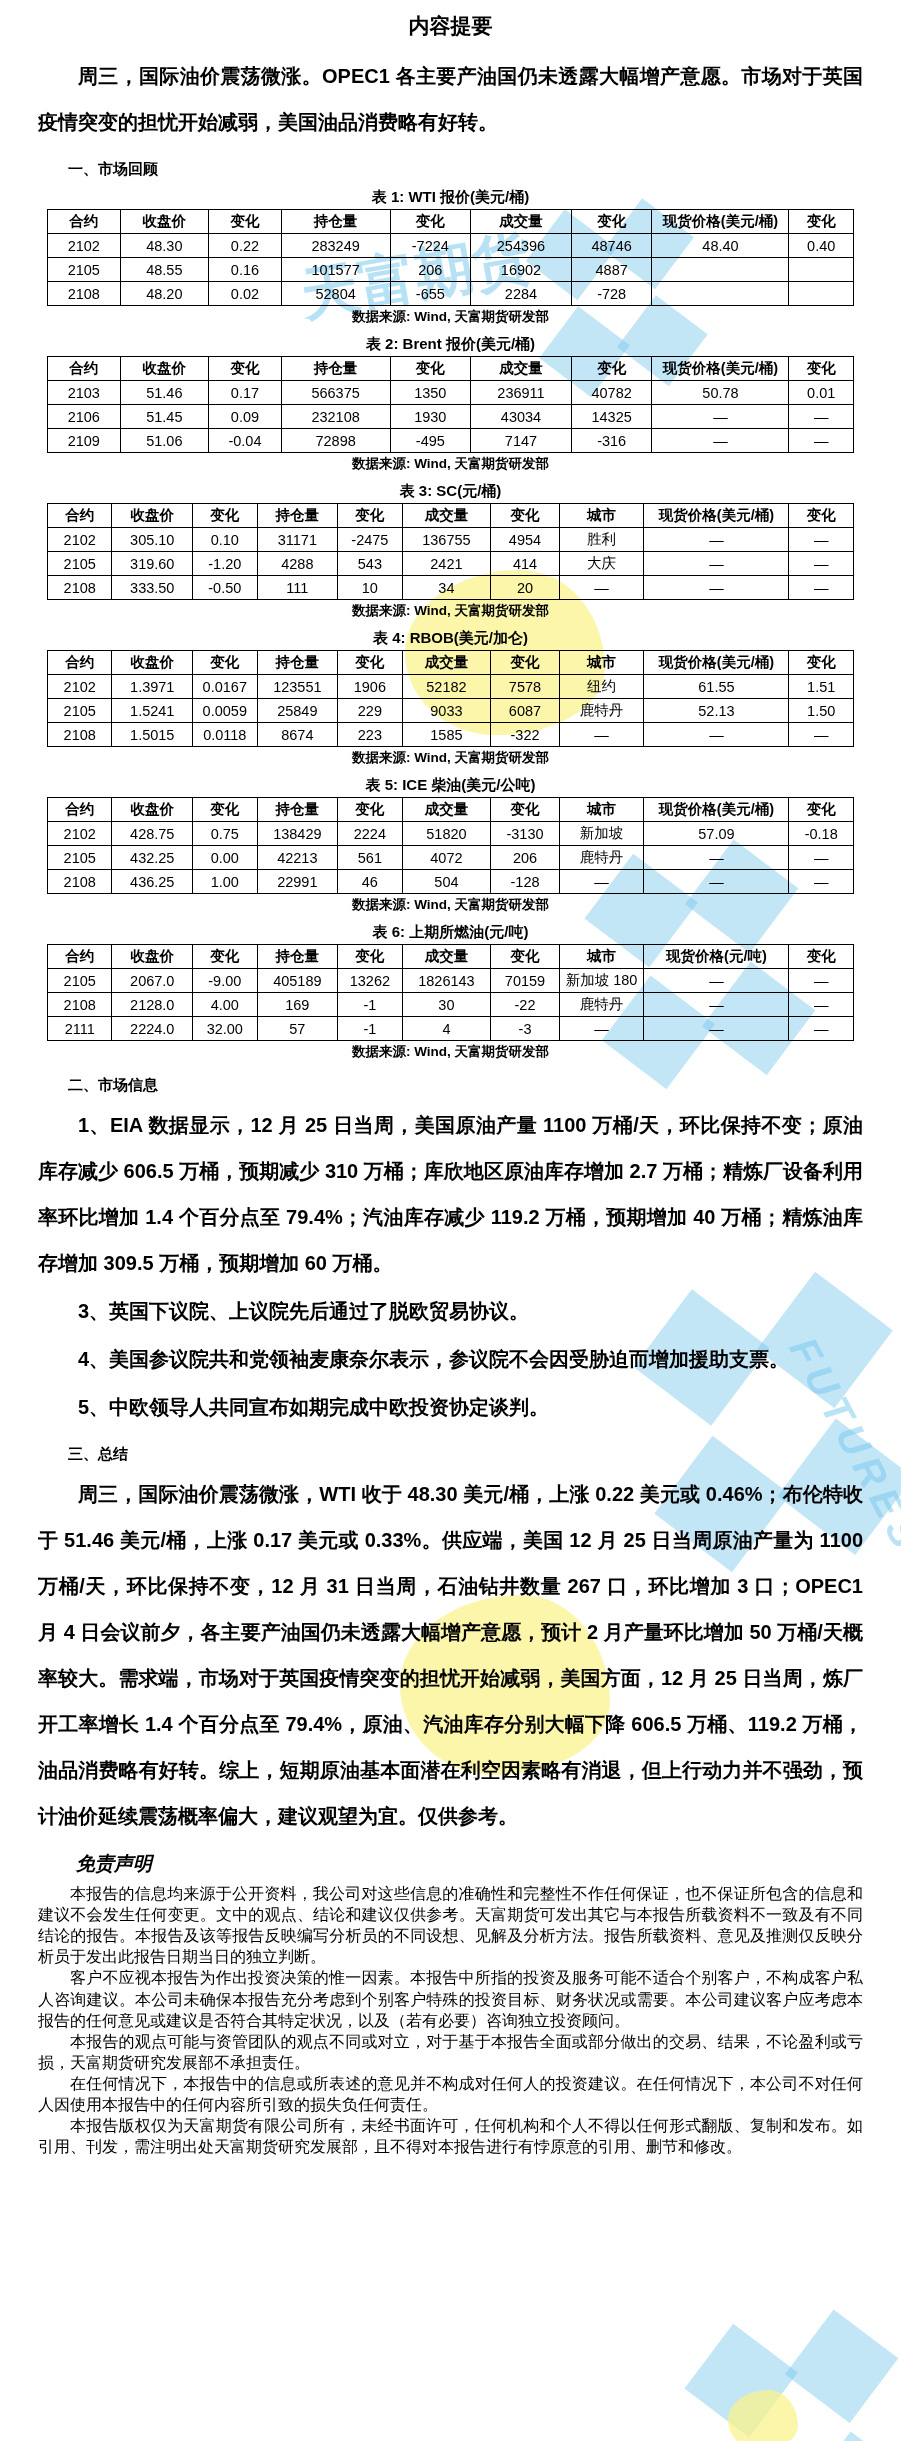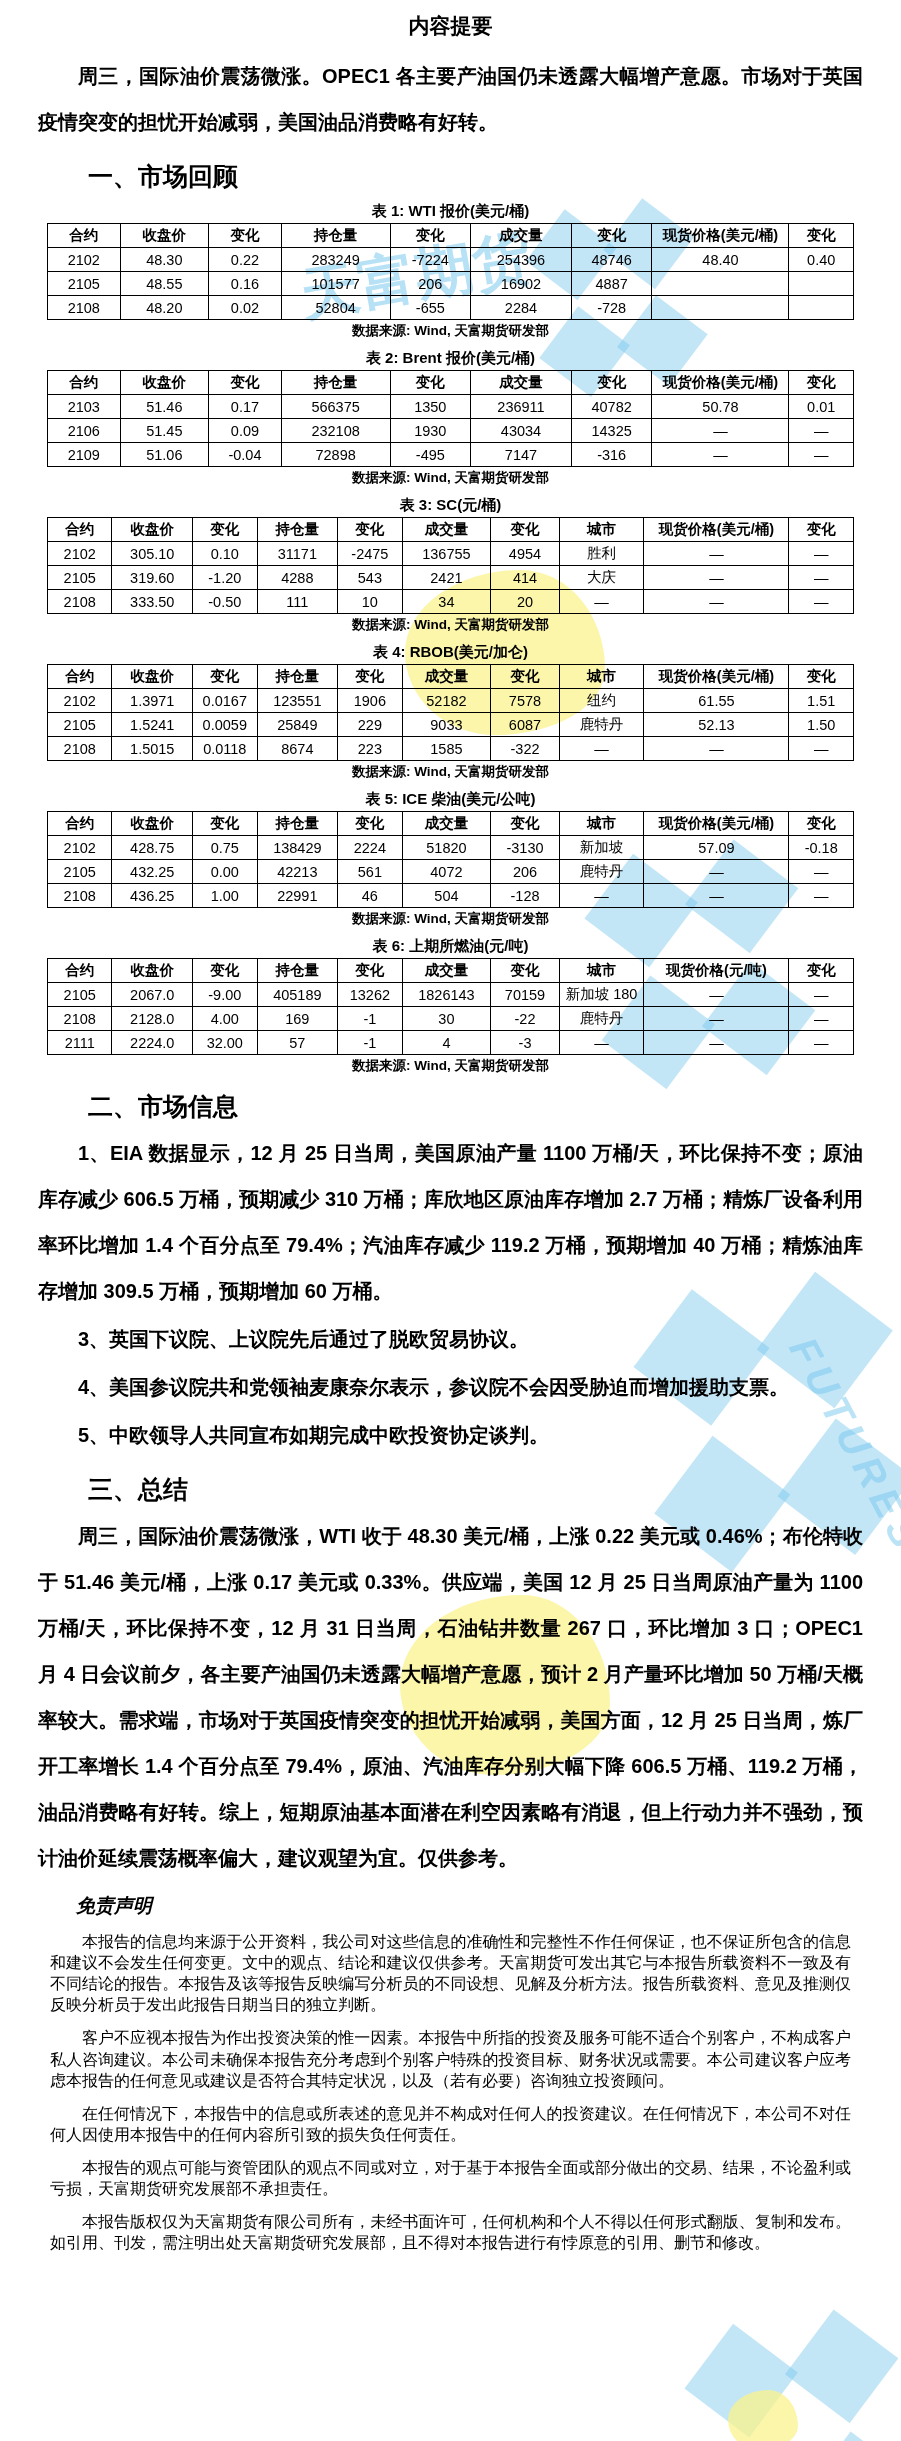--- a/index.html
+++ b/index.html
@@ -12,33 +12,33 @@
   .wm{position:absolute;z-index:0;pointer-events:none;}
   .wm-d{color:rgba(112,196,236,0.42);font-weight:bold;line-height:.82;letter-spacing:-14px;white-space:pre;}
   .wm-d::before{content:"◆◆\A ◆◆";}
   .wm-cjk{color:rgba(112,196,236,0.50);font-weight:bold;}
   .wm-latin{color:rgba(112,196,236,0.48);font-weight:bold;font-style:italic;letter-spacing:7px;}
   .wm-yellow{background:rgba(250,243,140,0.75);border-radius:58% 42% 55% 45% / 50% 60% 40% 50%;}
   
   .content{position:relative;z-index:2;padding:6px 38px 0 38px;}
   .title{text-align:center;font-size:21px;font-weight:bold;margin:6px 0 13px;}
   .para{font-size:20px;line-height:2.3;text-align:justify;text-indent:2em;margin:0 0 4px;font-weight:bold;}
-  .sec-h{font-size:25px;font-weight:bold;margin:15px 0 7px;padding-left:2em;}
+  .sec-h{font-size:15px;font-weight:bold;margin:15px 0 7px;padding-left:2em;}
   .tblock{margin:9px;}
   .tcaption{text-align:center;font-size:15px;font-weight:bold;margin:7px 0 2px;}
   table{width:100%;border-collapse:collapse;table-layout:fixed;background:transparent;}
   th,td{border:1px solid #000;text-align:center;padding:2px 1px;font-size:14.5px;height:19px;
         overflow:hidden;white-space:nowrap;}
   th{font-weight:bold;}
   .tsource{text-align:center;font-size:13.5px;font-weight:bold;margin:2px 0 5px;}
   .info-item{font-size:20px;line-height:2.3;text-align:justify;text-indent:2em;margin:0 0 2px;font-weight:bold;}
   .disc-h{font-size:19px;font-weight:bold;font-style:italic;margin:12px 0 6px;padding-left:2em;
           font-family:"Liberation Serif","DejaVu Serif",serif;}
   .disc-p{font-family:"Liberation Serif","DejaVu Serif",serif;font-size:16px;line-height:1.32;
-          text-align:justify;text-indent:2em;margin:12px;}
+          text-align:justify;text-indent:2em;margin:0;}
 </style>
 </head>
 <body>
 
 <div class="wm wm-cjk" style="top:238px;left:300px;font-size:58px;transform:rotate(-10deg);">天富期货</div>
 <div class="wm wm-d" style="top:190px;left:530px;font-size:120px;transform:rotate(-8deg);"></div>
 <div class="wm wm-yellow" style="top:570px;left:405px;width:200px;height:165px;"></div>
 <div class="wm wm-d" style="top:830px;left:590px;font-size:150px;transform:rotate(-8deg);"></div>
 <div class="wm wm-d" style="top:1260px;left:640px;font-size:180px;transform:rotate(-8deg);"></div>
 <div class="wm wm-latin" style="top:1330px;left:820px;font-size:40px;transform:rotate(62deg);transform-origin:left top;">FUTURES</div>
@@ -478,17 +478,17 @@
   <p class="info-item">5、中欧领导人共同宣布如期完成中欧投资协定谈判。</p>
 
   <h2 class="sec-h">三、总结</h2>
 
   <p class="para">周三，国际油价震荡微涨，WTI 收于 48.30 美元/桶，上涨 0.22 美元或 0.46%；布伦特收于 51.46 美元/桶，上涨 0.17 美元或 0.33%。供应端，美国 12 月 25 日当周原油产量为 1100 万桶/天，环比保持不变，12 月 31 日当周，石油钻井数量 267 口，环比增加 3 口；OPEC1 月 4 日会议前夕，各主要产油国仍未透露大幅增产意愿，预计 2 月产量环比增加 50 万桶/天概率较大。需求端，市场对于英国疫情突变的担忧开始减弱，美国方面，12 月 25 日当周，炼厂开工率增长 1.4 个百分点至 79.4%，原油、汽油库存分别大幅下降 606.5 万桶、119.2 万桶，油品消费略有好转。综上，短期原油基本面潜在利空因素略有消退，但上行动力并不强劲，预计油价延续震荡概率偏大，建议观望为宜。仅供参考。</p>
 
   <h3 class="disc-h">免责声明</h3>
 
   <p class="disc-p">本报告的信息均来源于公开资料，我公司对这些信息的准确性和完整性不作任何保证，也不保证所包含的信息和建议不会发生任何变更。文中的观点、结论和建议仅供参考。天富期货可发出其它与本报告所载资料不一致及有不同结论的报告。本报告及该等报告反映编写分析员的不同设想、见解及分析方法。报告所载资料、意见及推测仅反映分析员于发出此报告日期当日的独立判断。</p>
   <p class="disc-p">客户不应视本报告为作出投资决策的惟一因素。本报告中所指的投资及服务可能不适合个别客户，不构成客户私人咨询建议。本公司未确保本报告充分考虑到个别客户特殊的投资目标、财务状况或需要。本公司建议客户应考虑本报告的任何意见或建议是否符合其特定状况，以及（若有必要）咨询独立投资顾问。</p>
+  <p class="disc-p">本报告的观点可能与资管团队的观点不同或对立，对于基于本报告全面或部分做出的交易、结果，不论盈利或亏损，天富期货研究发展部不承担责任。</p>
   <p class="disc-p">在任何情况下，本报告中的信息或所表述的意见并不构成对任何人的投资建议。在任何情况下，本公司不对任何人因使用本报告中的任何内容所引致的损失负任何责任。</p>
-  <p class="disc-p">本报告的观点可能与资管团队的观点不同或对立，对于基于本报告全面或部分做出的交易、结果，不论盈利或亏损，天富期货研究发展部不承担责任。</p>
   <p class="disc-p">本报告版权仅为天富期货有限公司所有，未经书面许可，任何机构和个人不得以任何形式翻版、复制和发布。如引用、刊发，需注明出处天富期货研究发展部，且不得对本报告进行有悖原意的引用、删节和修改。</p>
 
 </div>
 
 </body></html>

